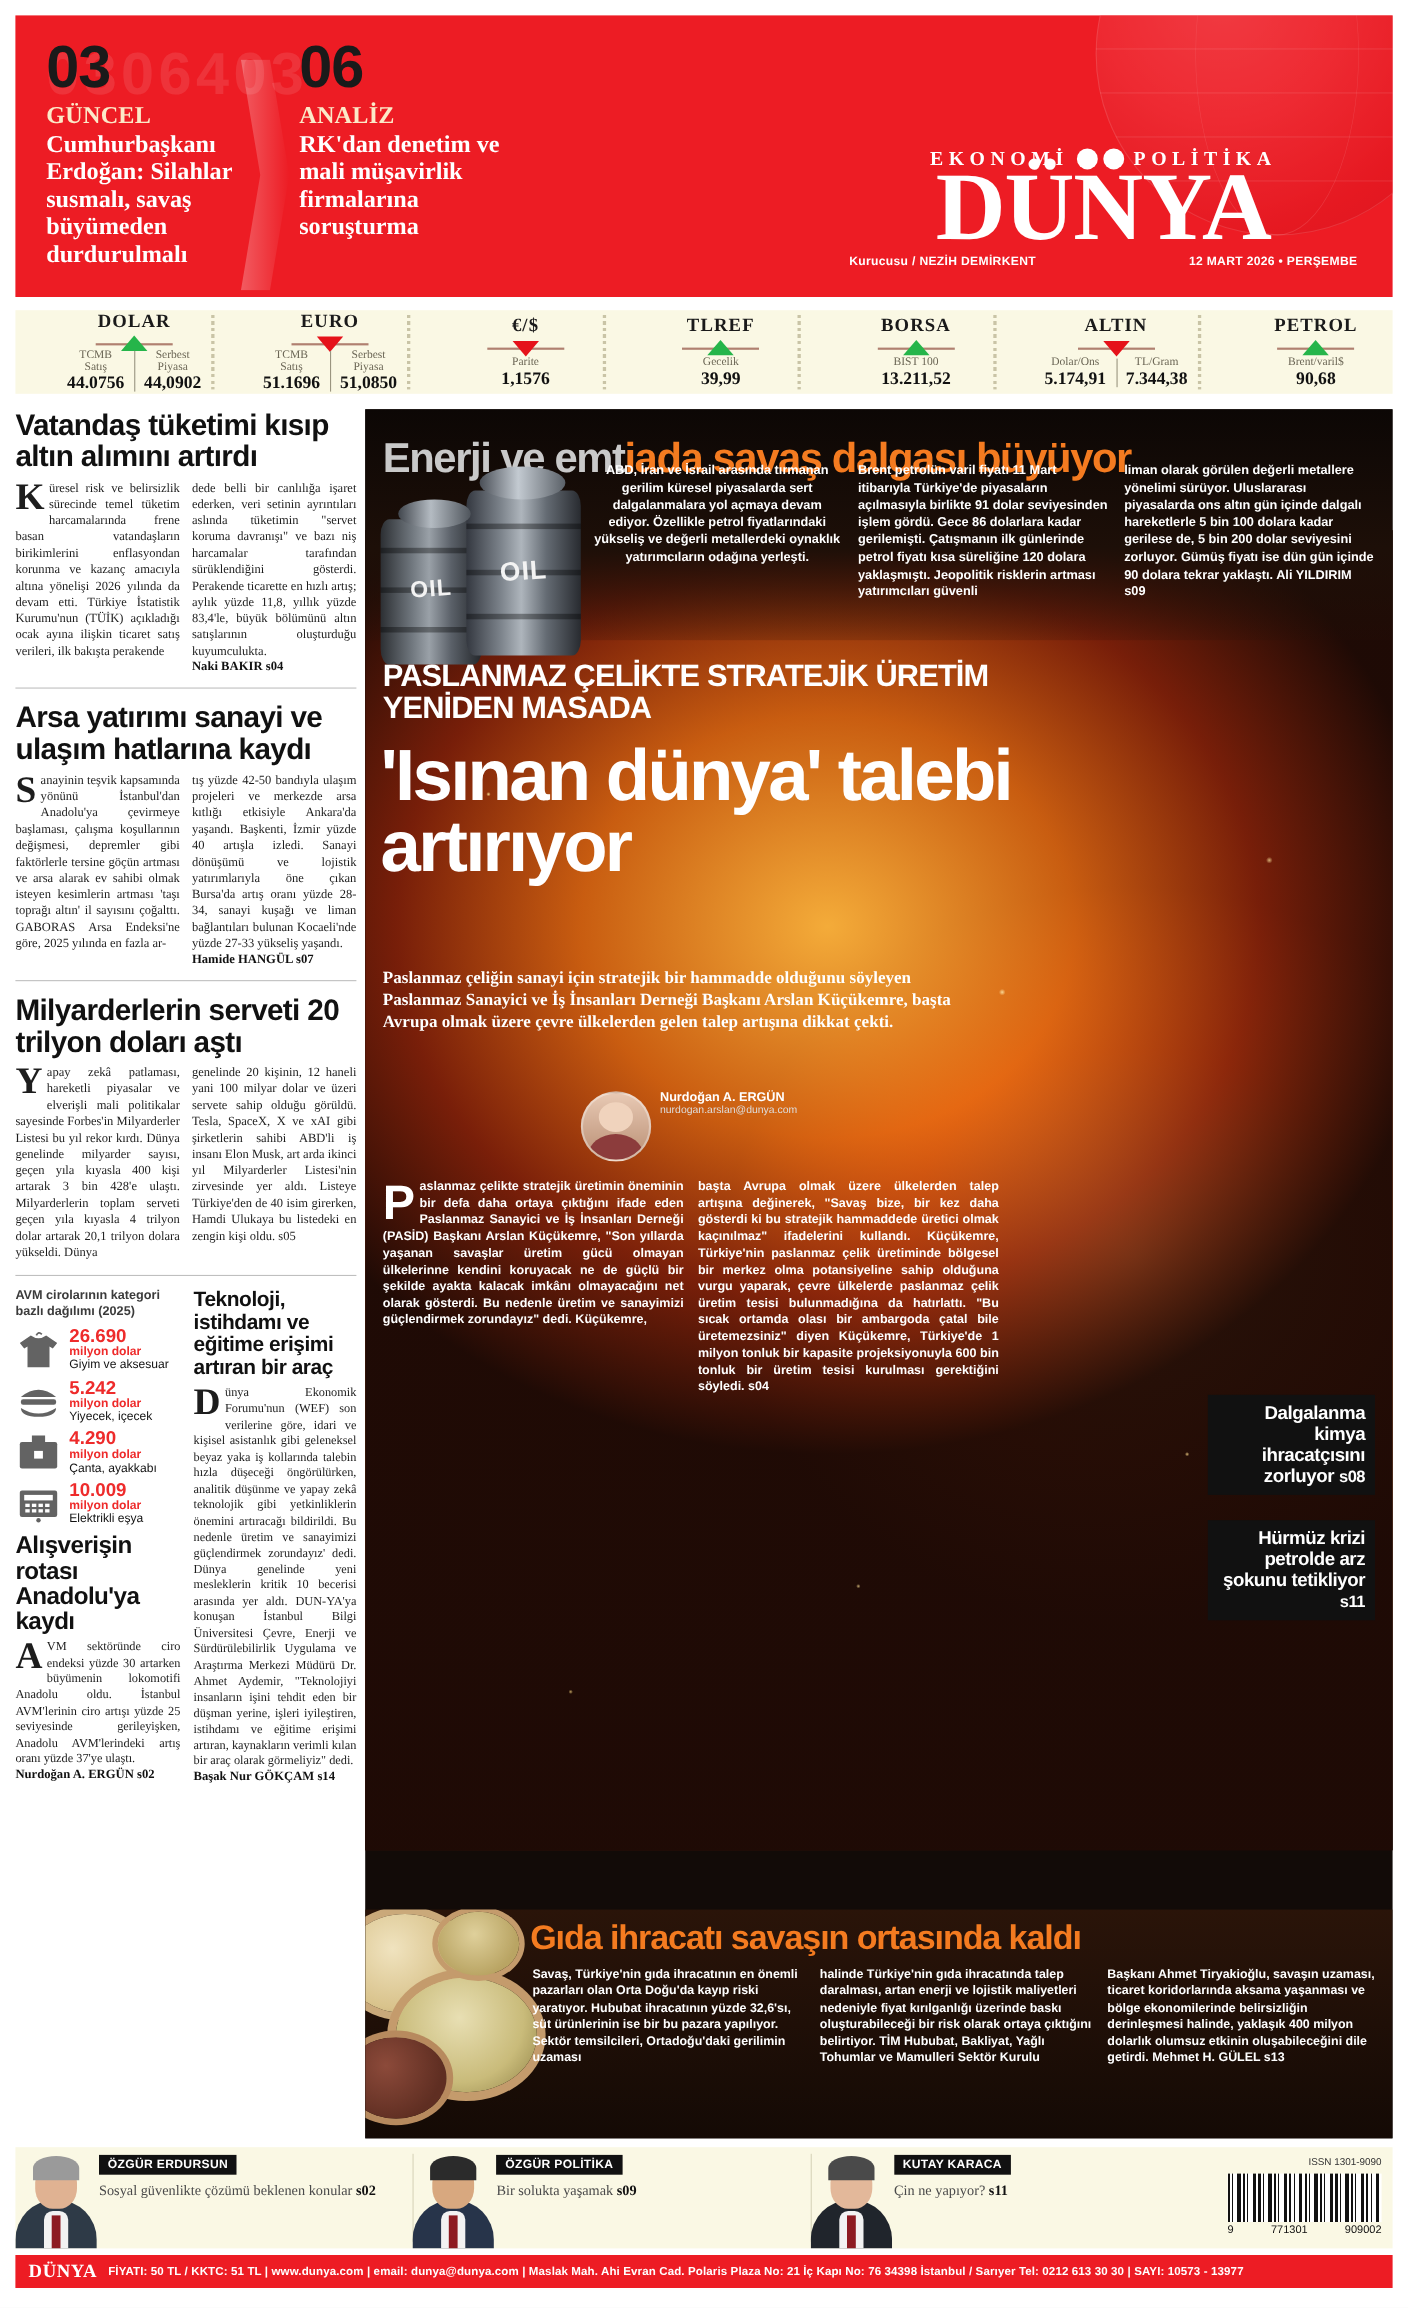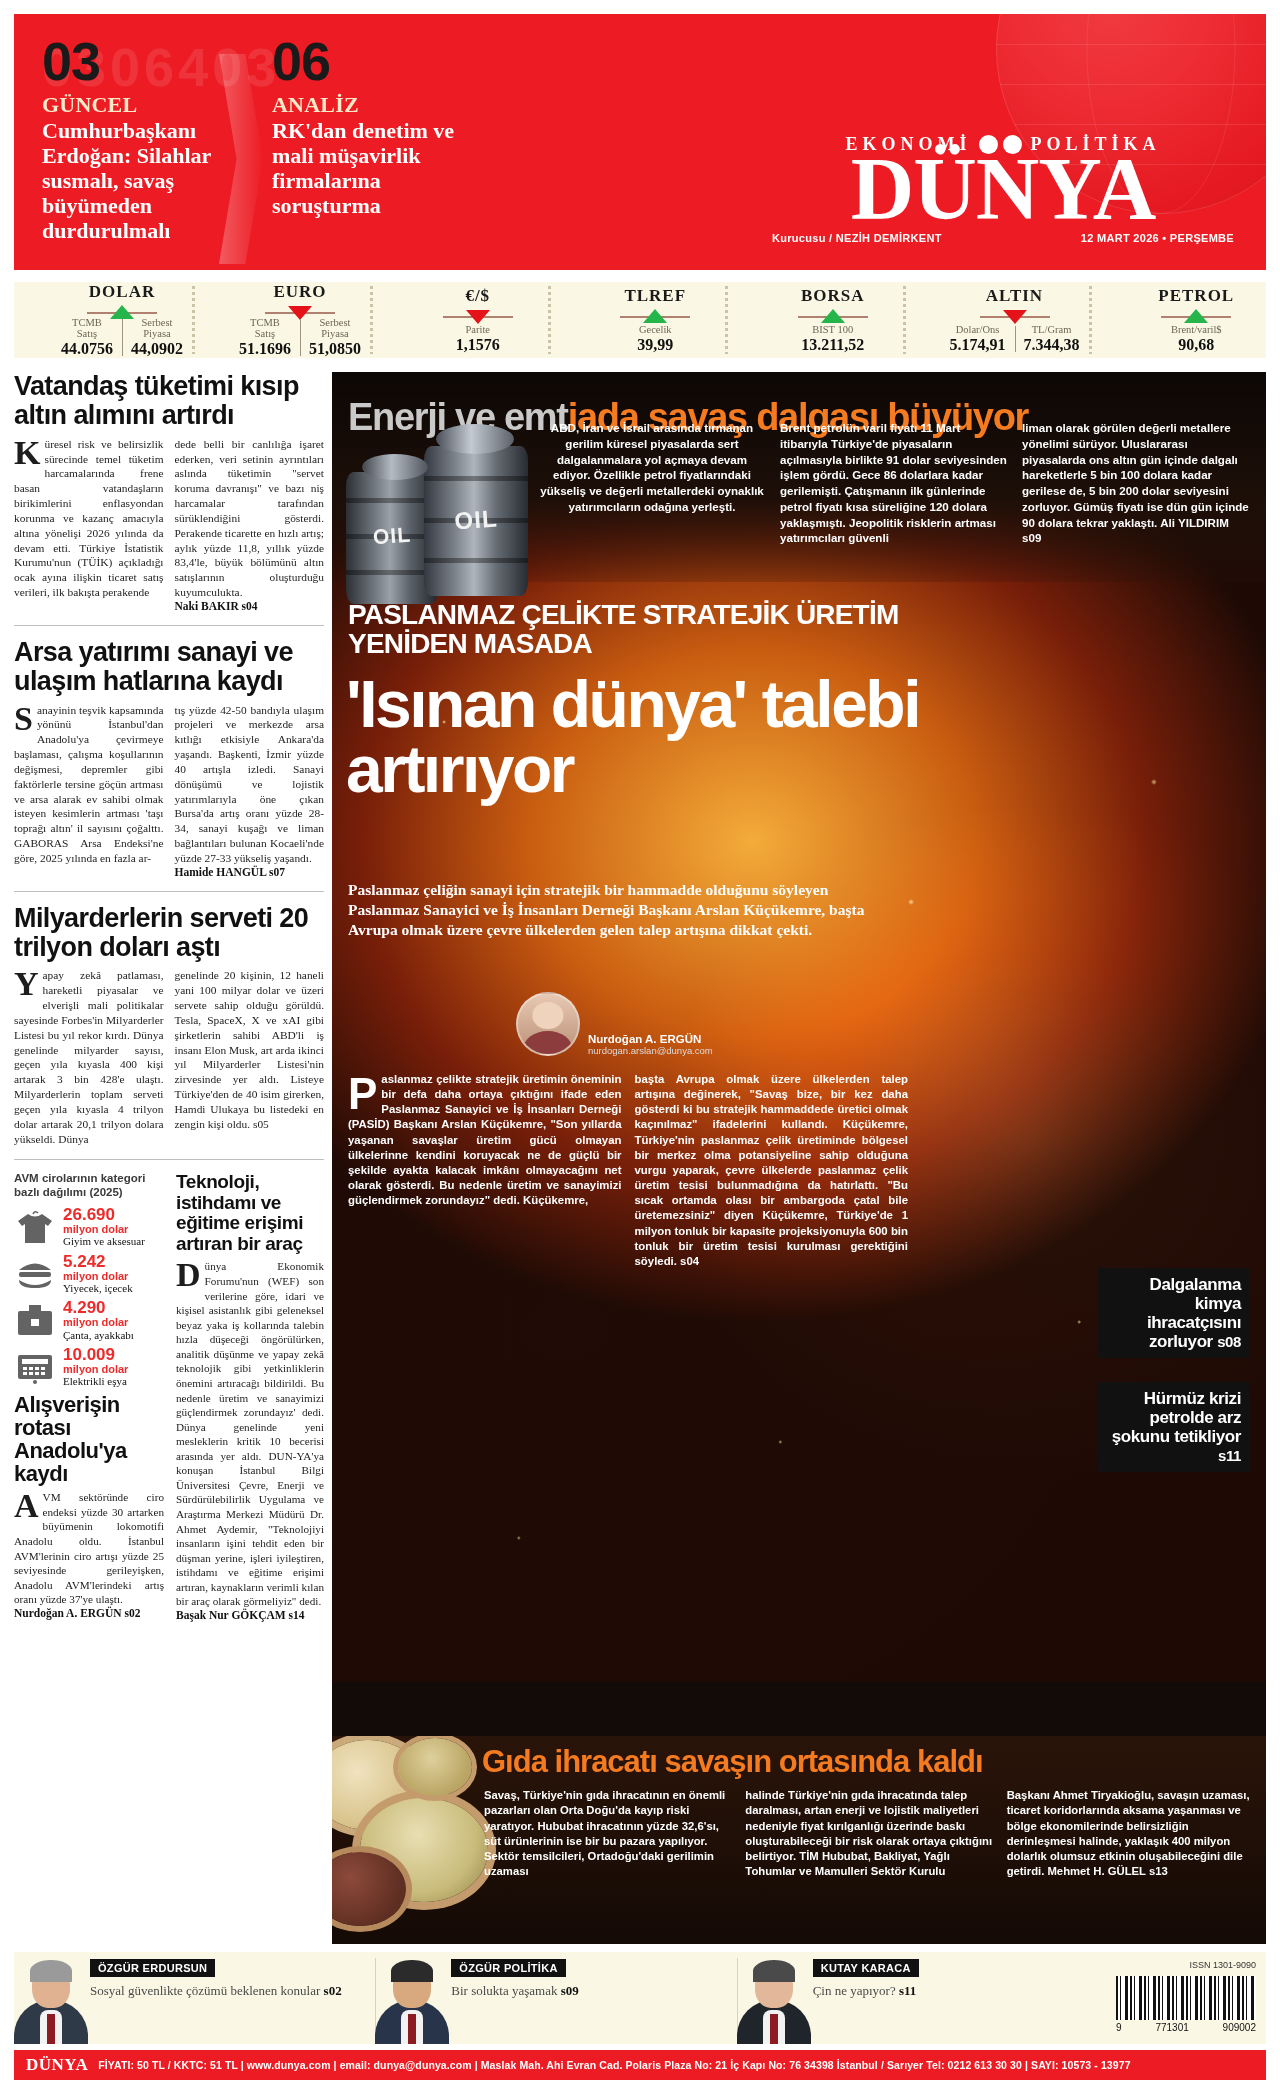--- a/index.html
+++ b/index.html
@@ -119,21 +119,21 @@
   .hr{ height:1px; background:#bfbfbf; margin:13px 0 12px; }
 
   
   .avmwrap{ display:flex; gap:12px; margin-top:6px; }
   .avmbox{ width:150px; }
   .avm-t{ font-family:"Liberation Sans", sans-serif; font-weight:bold; font-size:11.5px; line-height:1.2; color:#3b3b3b; margin-bottom:6px; }
   .avm-row{ display:flex; gap:7px; align-items:center; margin-bottom:5px; }
   .avm-ic{ width:42px; height:36px; flex:none; position:relative; }
   .avm-num{ font-family:"Liberation Sans", sans-serif; font-weight:bold; font-size:17px; color:#EE2B2B; line-height:1; }
   .avm-unit{ font-family:"Liberation Sans", sans-serif; font-weight:bold; font-size:11px; color:#EE2B2B; line-height:1.1; }
-  .avm-cat{ font-family:Liberation Serif, serif; font-size:11px; color:#111; line-height:1.15; }
+  .avm-cat{ font-family:Liberation Sans, sans-serif; font-size:11px; color:#111; line-height:1.15; }
   .avm-h{ font-family:"Liberation Sans", sans-serif; font-weight:bold; font-size:22px; line-height:1.05; color:#111; margin-top:4px; letter-spacing:-.5px;}
   .sidecol{ flex:1; }
   .side-h{ font-family:"Liberation Sans", sans-serif; font-weight:bold; font-size:19px; line-height:1.08; color:#111; letter-spacing:-.4px; }
   .side-p{ font-family:"Liberation Serif", serif; font-size:11.2px; line-height:1.30; text-align:justify; color:#1d1d1d; margin-top:5px; }
 
   
   .hero{
     position:absolute; left:332px; top:372px; width:934px; height:1572px;
     background:#120b08; overflow:hidden;
   }
@@ -195,22 +195,22 @@
     font-family:"Liberation Sans", sans-serif; font-weight:bold; font-size:66px;
     line-height:.98; color:#fff; letter-spacing:-2.5px;
   }
   .deck{
     position:absolute; left:16px; top:508px; width:520px;
     font-family:"Liberation Serif", serif; font-weight:bold; font-size:15.5px;
     line-height:1.30; color:#fff;
   }
 
   .author{
-    position:absolute; left:184px; top:620px; width:200px;
-    display:flex; align-items:flex-end; gap:8px;
+    position:absolute; left:196px; top:620px; width:200px;
+    display:flex; align-items:flex-start; gap:8px;
   }
   .a-photo{
     width:64px; height:64px; border-radius:50%; flex:none; overflow:hidden;
     background:linear-gradient(180deg,#e8c9b4,#b98f74);
     position:relative; border:2px solid rgba(255,255,255,.35);
   }
   .a-photo::before{ content:""; position:absolute; left:50%; top:14%; transform:translateX(-50%);
     width:52%; height:44%; border-radius:50%; background:#f0d3bd; }
   .a-photo::after{ content:""; position:absolute; left:50%; bottom:-8%; transform:translateX(-50%);
     width:84%; height:46%; border-radius:50% 50% 0 0 / 70% 70% 0 0; background:#8c3c3c; }

